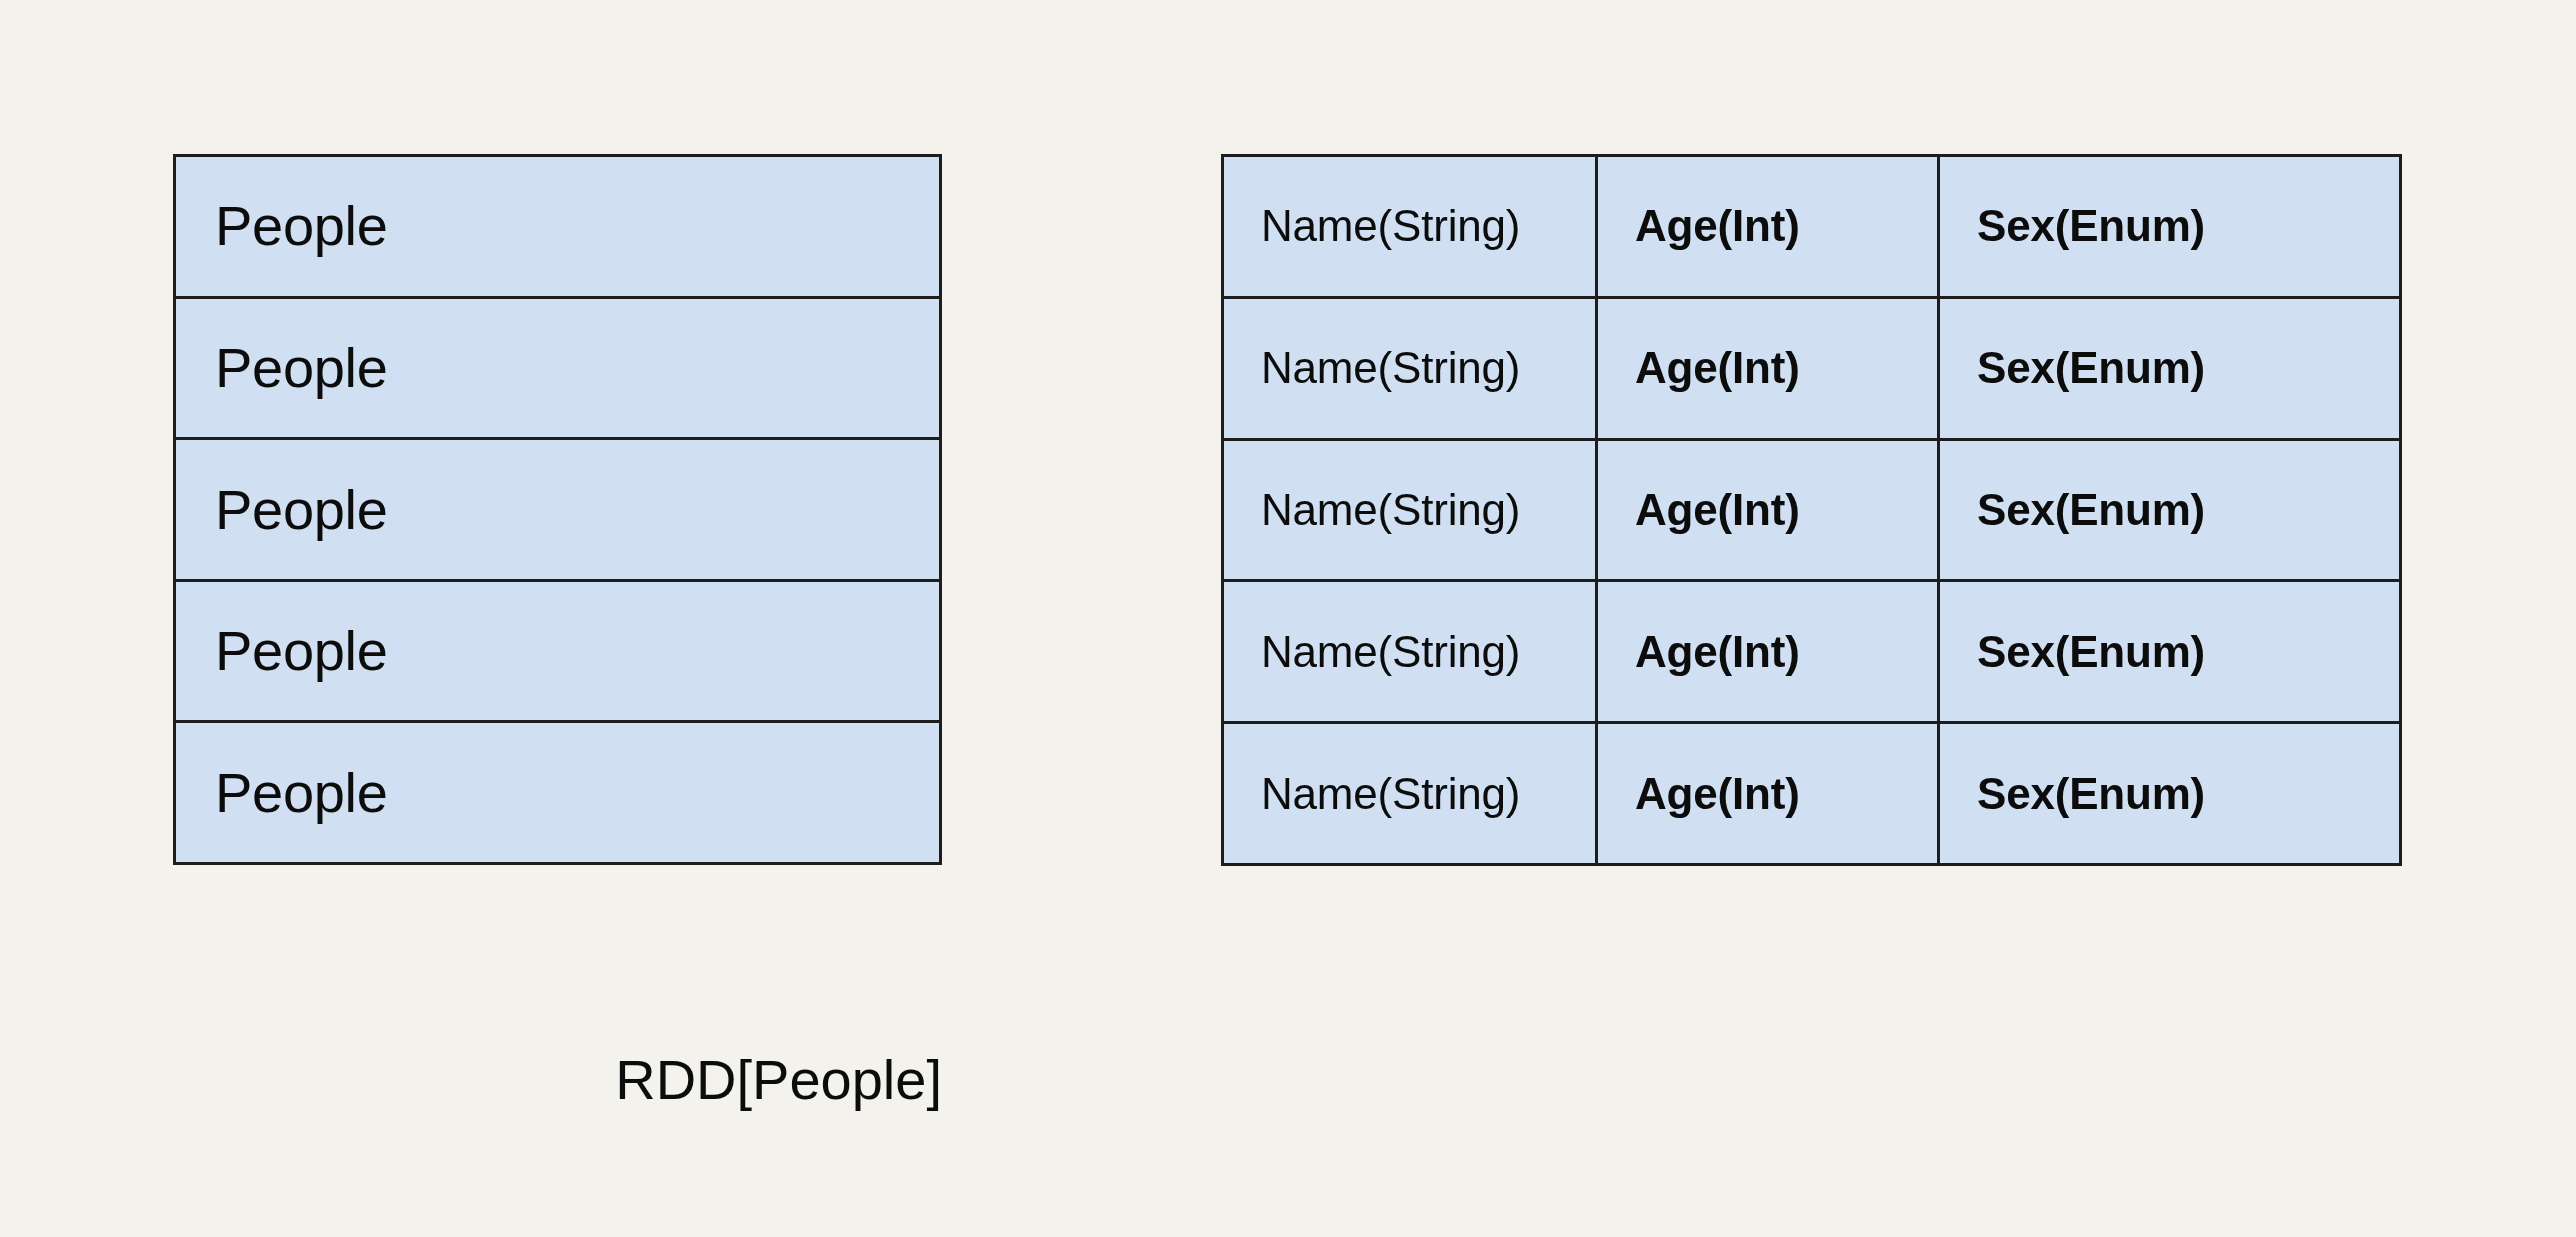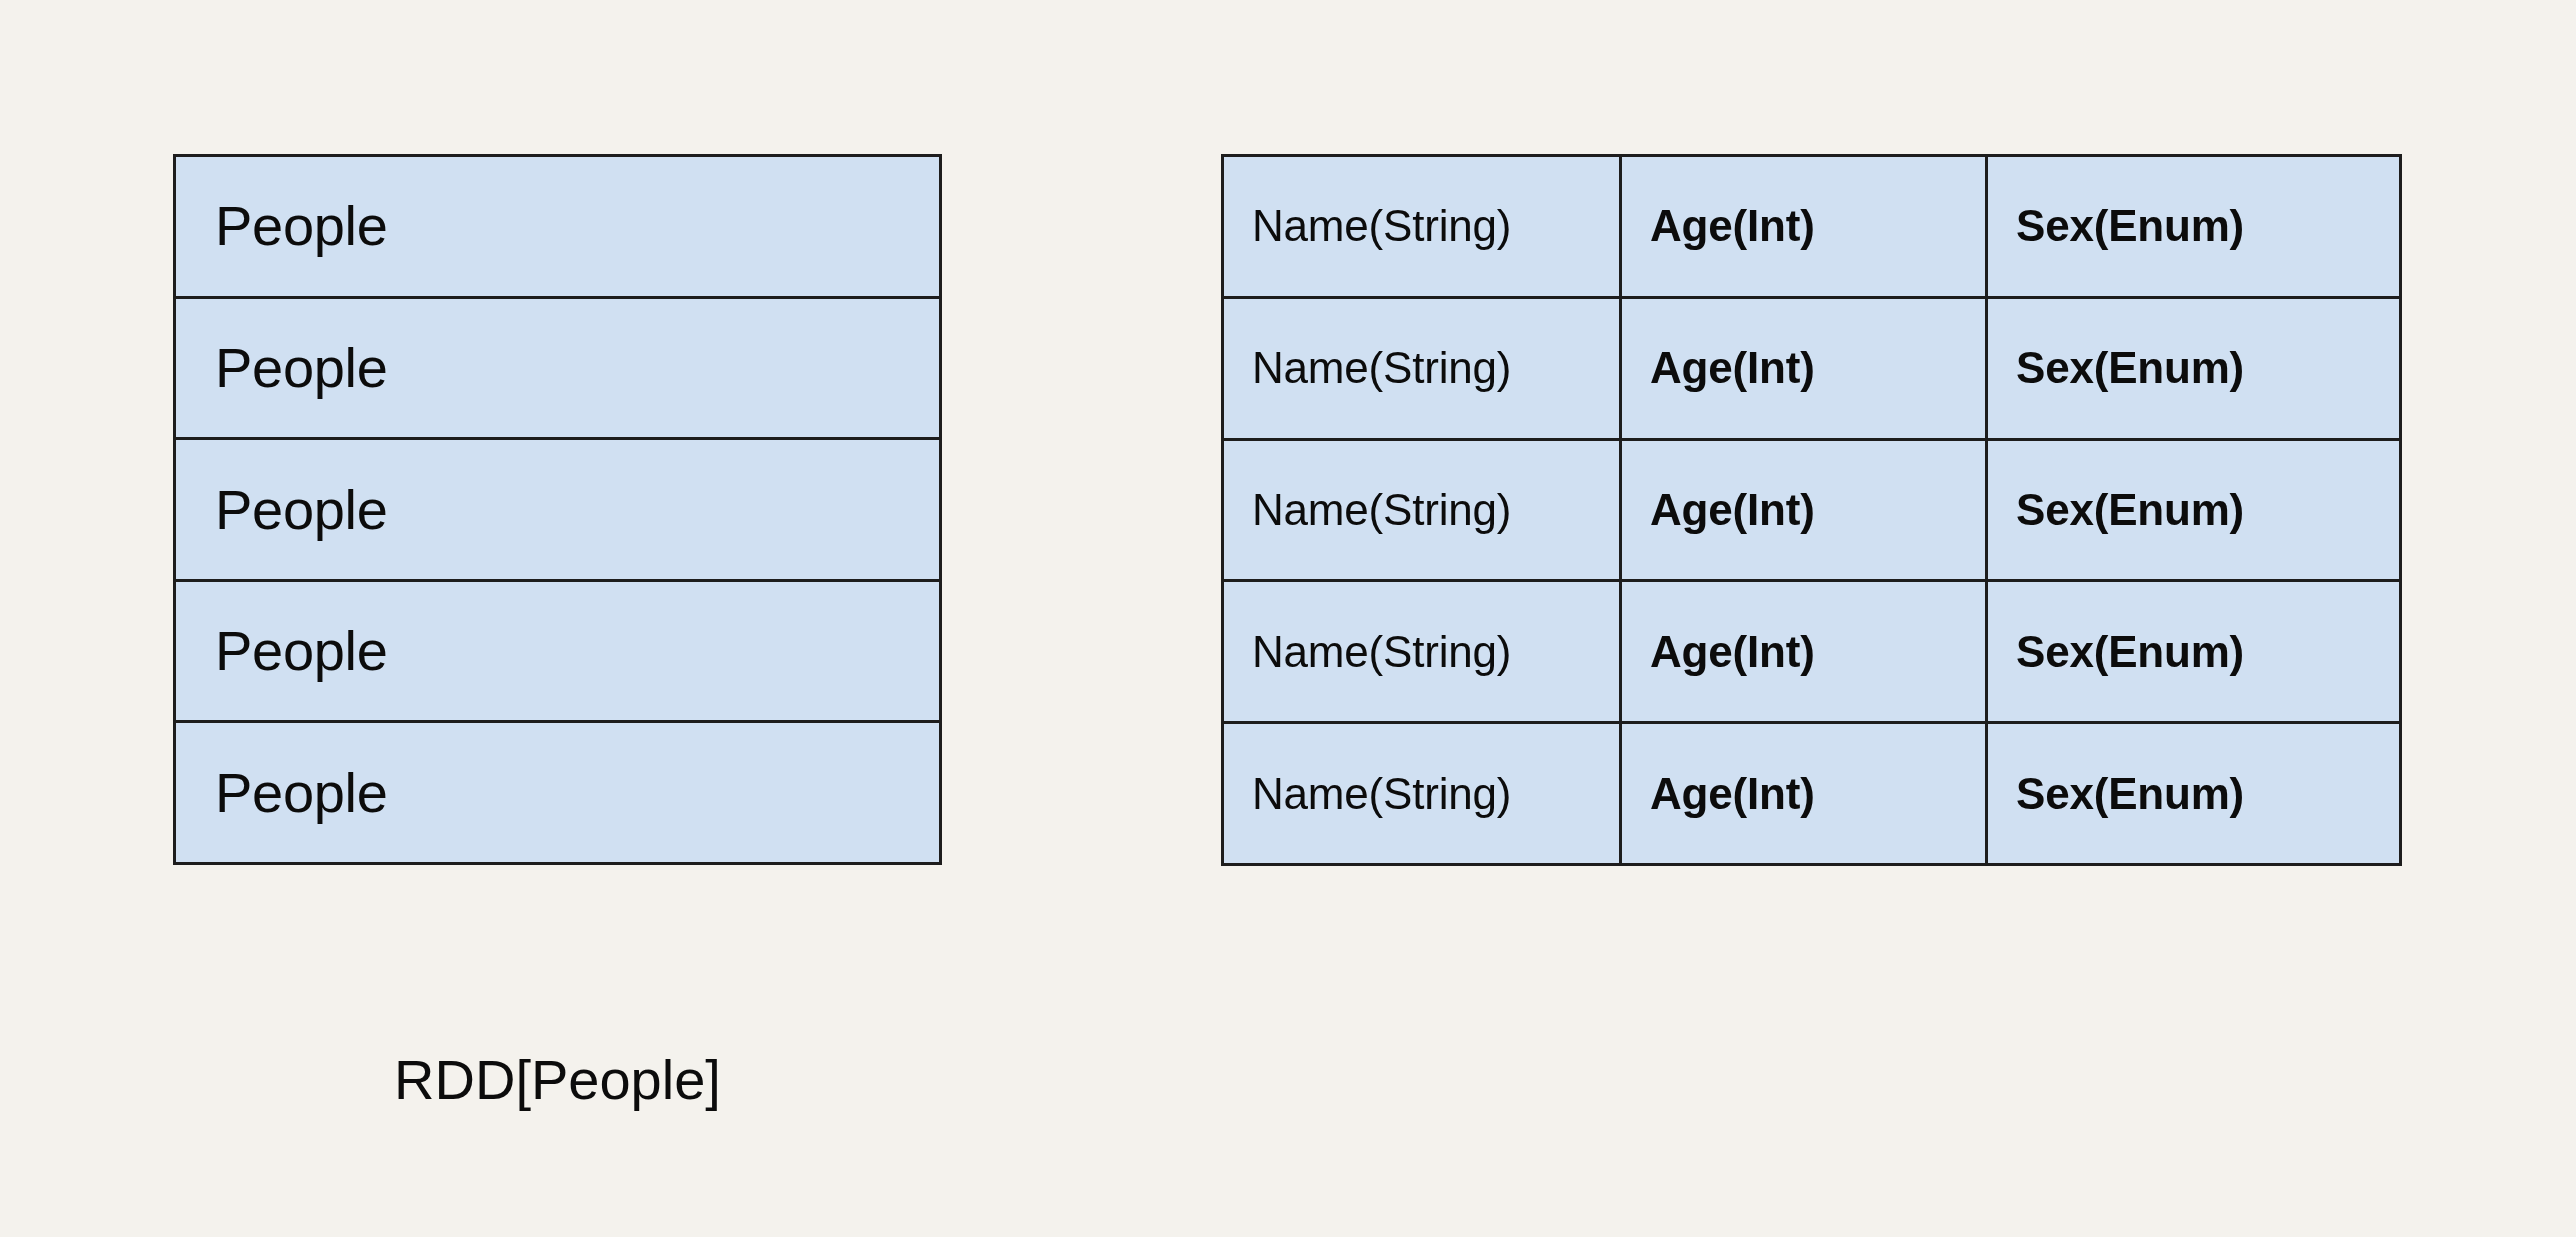--- a/index.html
+++ b/index.html
@@ -73,23 +73,22 @@
   }
   .ds-row:last-child {
     border-bottom: none;
   }
   .ds-cell {
     background: #D0E0F2;
     border-right: 3.8px solid #1D1D1D;
     box-sizing: border-box;
     display: flex;
     align-items: center;
-    padding-left: 4px;
+    padding-left: 37px;
     overflow: hidden;
-    margin-left: 24px;
   }
   .ds-cell:last-child {
     border-right: none;
     font-weight: bold;
   }
   .ds-cell.col-0 { width: 374px; }
   .ds-cell.col-1 { width: 342px; font-weight: bold; }
   .ds-cell.col-2 { flex: 1 1 auto; }
   .ds-text {
     font-size: 44px;
@@ -99,21 +98,21 @@
     letter-spacing: -0.2px;
   }
 
   
   .caption {
     position: absolute;
     font-size: 56px;
     line-height: 1;
     color: #0C0C0C;
     white-space: nowrap;
-    text-align: center;
+    text-align: right;
   }
   #caption-rdd {
     left: 173px;
     top: 1052px;
     width: 769px;
   }
   #caption-dataset {
     left: 1221px;
     top: 1052px;
     width: 1181px;

